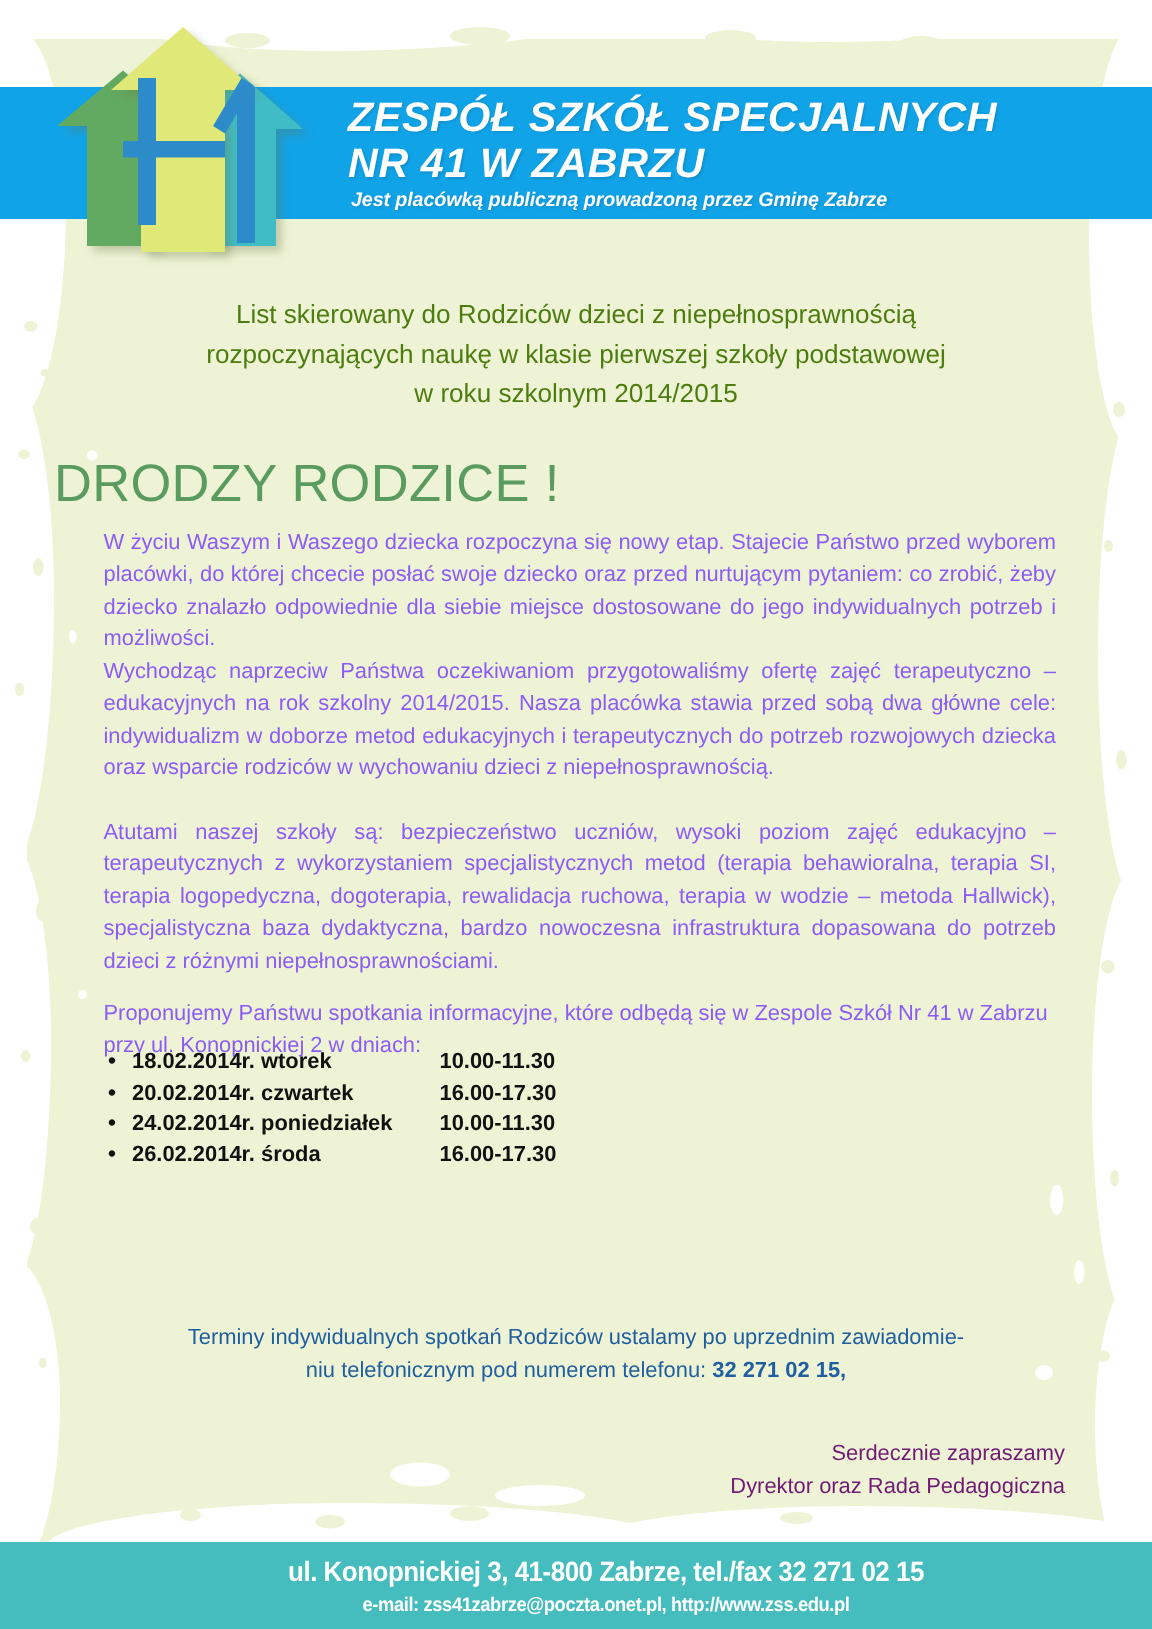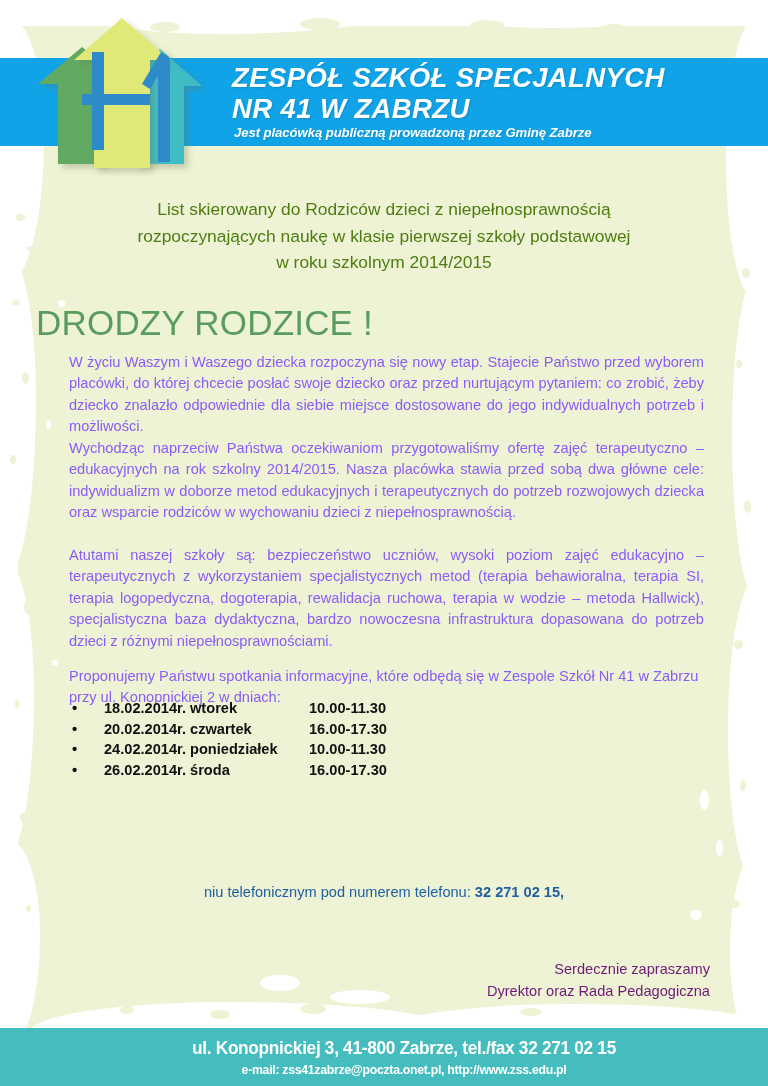--- a/index.html
+++ b/index.html
@@ -147,21 +147,20 @@
   }
   .dates .bullet {
     width: 16px;
     flex: 0 0 16px;
     font-size: 15px;
     line-height: 19.6px;
   }
   .dates .day {
     flex: 0 0 205px;
     width: 205px;
-    margin-left: 16px;
   }
   .dates .time { flex: 0 0 auto; }
 
   
   .proposal {
     position: absolute;
     left: 69px;
     top: 783px;
     width: 600px;
     font-size: 14.6px;
@@ -364,20 +363,21 @@
     </div>
     <div class="row">
       <span class="bullet">•</span>
       <span class="day">26.02.2014r. środa</span>
       <span class="time">16.00-17.30</span>
     </div>
   </div>
 
 
   <div class="contact">
+    <div>Terminy indywidualnych spotkań Rodziców ustalamy po uprzednim zawiadomie-</div>
     <div><span>niu telefonicznym pod numerem telefonu: </span><b>32 271 02 15,</b></div>
   </div>
 
   <div class="signature">
     <div>Serdecznie zapraszamy</div>
     <div>Dyrektor oraz Rada Pedagogiczna</div>
   </div>
 
   <div class="footer">
     <div class="footer-line1">ul. Konopnickiej 3, 41-800 Zabrze, tel./fax 32 271 02 15</div>

